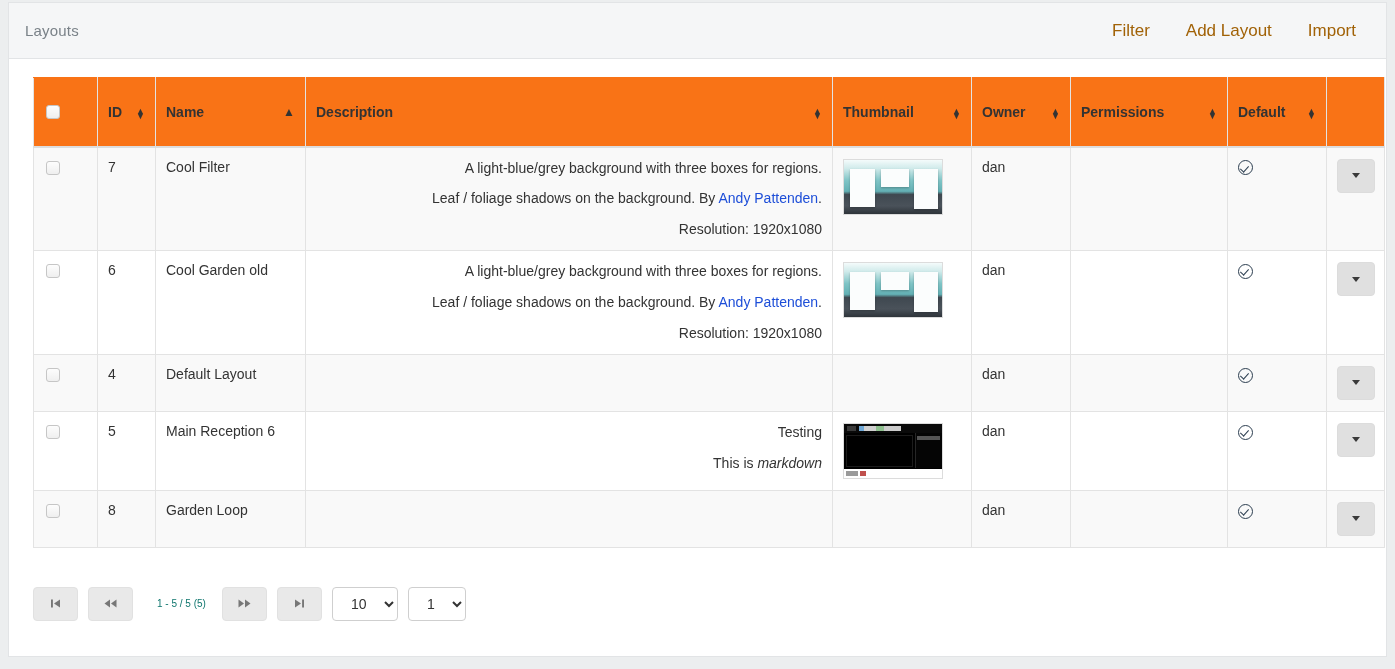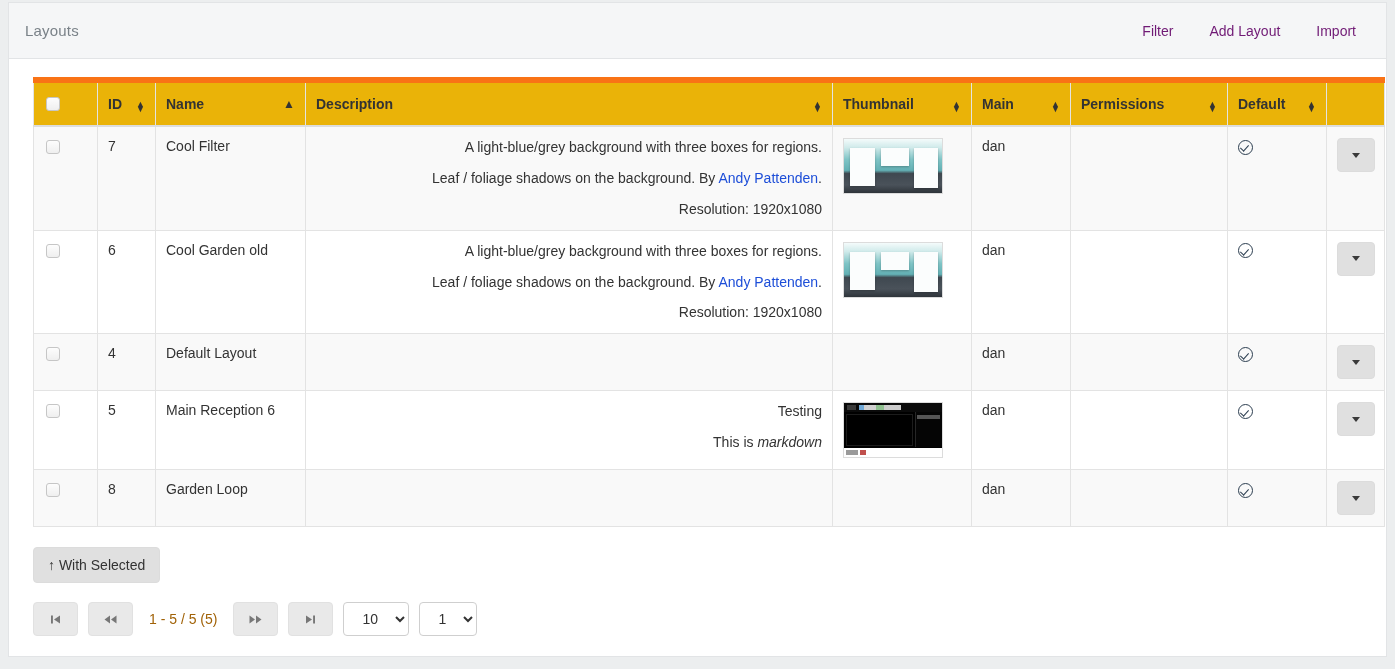--- a/index.html
+++ b/index.html
@@ -35,47 +35,47 @@
     letter-spacing: .2px;
   }
   .header-actions {
     margin-left: auto;
     display: flex;
     align-items: center;
     gap: 36px;
     padding-right: 8px;
   }
   .header-link {
-    color: #701a75;
-    font-size: 14px;
+    color: #a16207;
+    font-size: 17px;
     text-decoration: none;
     cursor: pointer;
     white-space: nowrap;
   }
   
   .table-wrap { padding: 18px 24px 0 24px; }
   table.grid {
     width: 1331px;
     border-collapse: collapse;
     table-layout: fixed;
   }
   table.grid th, table.grid td {
     border: 1px solid #e3e3e3;
     vertical-align: top;
     padding: 11px 10px;
   }
   table.grid thead th {
-    background: #eab308;
+    background: #f97316;
     border-bottom: 2px solid #dddddd;
-    border-top: 6px solid #f97316;
+    border-top: 1px solid #f97316;
     font-size: 14px;
     font-weight: bold;
     color: #333;
     text-align: left;
-    height: 46px;
+    height: 69px;
     vertical-align: middle;
     padding: 8px 10px;
     white-space: nowrap;
   }
   .th-inner { display: flex; align-items: center; }
   .th-inner .lbl { flex: 0 0 auto; }
   .sort-ico {
     margin-left: auto;
     padding-left: 10px;
     color: #333;
@@ -200,21 +200,21 @@
     width: 45px; height: 34px;
     background: #e9e9e9;
     border: 1px solid #e1e1e1;
     border-radius: 4px;
     cursor: pointer;
     display: flex; align-items: center; justify-content: center;
     color: #777;
     font-size: 13px;
     padding: 0;
   }
-  .pg-info { font-size: 14px; color: #a16207; padding: 0 6px; white-space: nowrap; }
+  .pg-info { font-size: 10px; color: #0f766e; padding: 0 6px; white-space: nowrap; margin-left: 8px; }
   .pg-select {
     height: 34px;
     min-width: 66px;
     border: 1px solid #cfcfcf;
     border-radius: 4px;
     background: #ffffff;
     font-size: 14px;
     color: #333;
     padding: 0 6px 0 14px;
     font-family: "Liberation Sans", sans-serif;
@@ -289,21 +289,21 @@
               <span class="sort-ico">
                 <span class="sort-updown">
                     <span>▲</span>
                     <span>▼</span>
                   </span>
               </span>
             </div>
           </th>
           <th>
             <div class="th-inner">
-              <span class="lbl">Main</span>
+              <span class="lbl">Owner</span>
               <span class="sort-ico">
                 <span class="sort-updown">
                     <span>▲</span>
                     <span>▼</span>
                   </span>
               </span>
             </div>
           </th>
           <th>
             <div class="th-inner">
@@ -465,24 +465,20 @@
               <span class="caret-dn"></span>
             </button>
           </td>
         </tr>
 
       </tbody>
     </table>
   </div>
 
   <div class="footer">
-    <button class="btn-with-selected">
-      <span>↑</span>
-      <span>With Selected</span>
-    </button>
 
     <div class="pager">
       <button class="pg-btn">
         <svg class="ico-svg" width="13" height="13" viewBox="0 0 13 13">
           <rect x="2" y="2.5" width="1.9" height="8" fill="#777"></rect>
           <path d="M11 2.5 L11 10.5 L5 6.5 Z" fill="#777"></path>
         </svg>
       </button>
       <button class="pg-btn">
         <svg class="ico-svg" width="15" height="13" viewBox="0 0 15 13">

